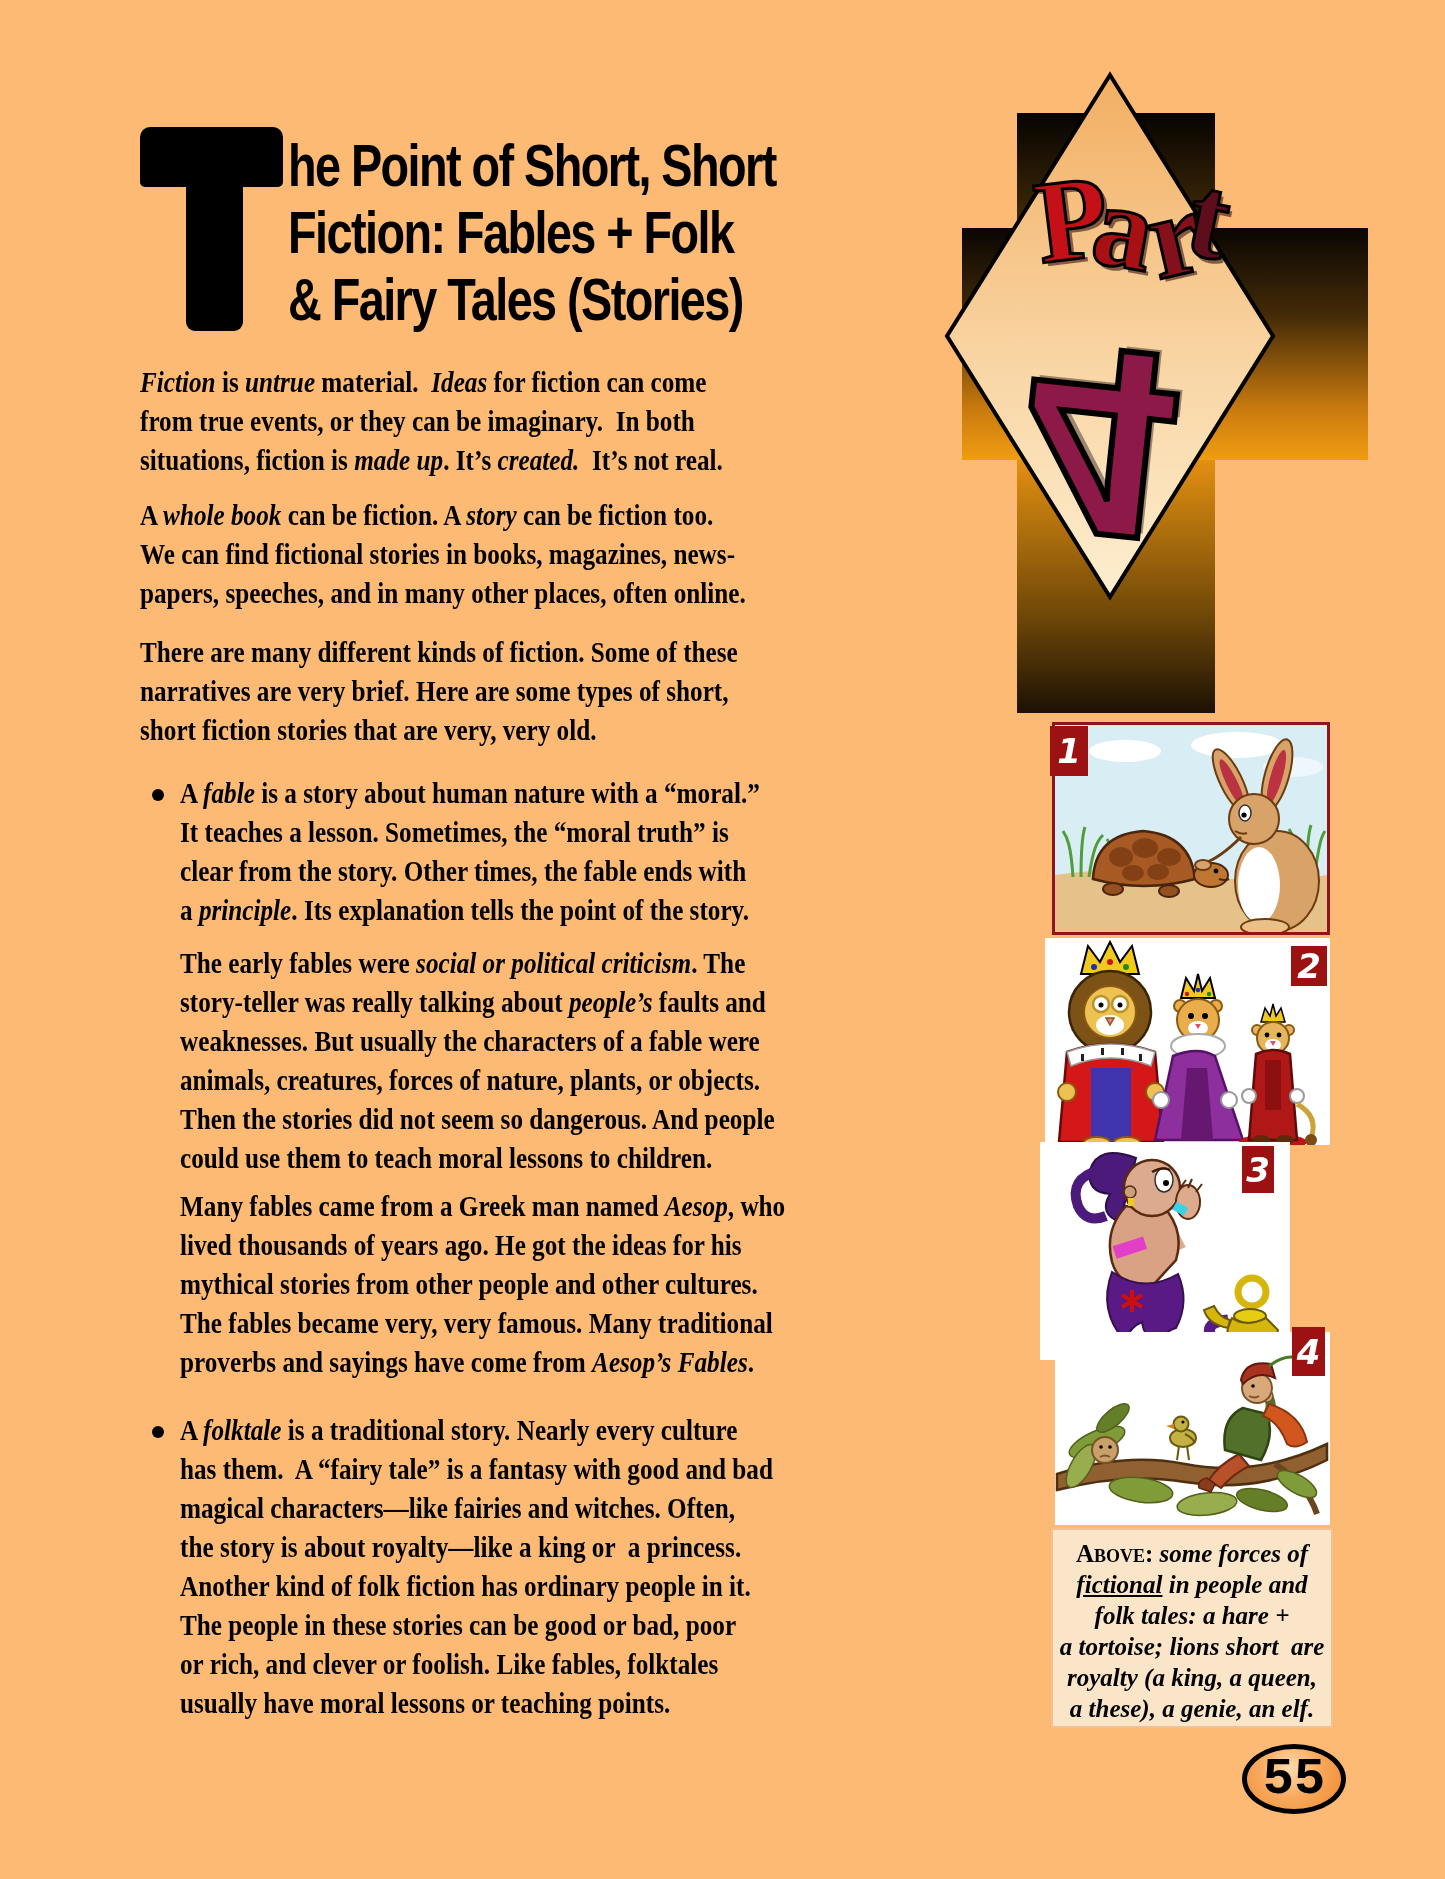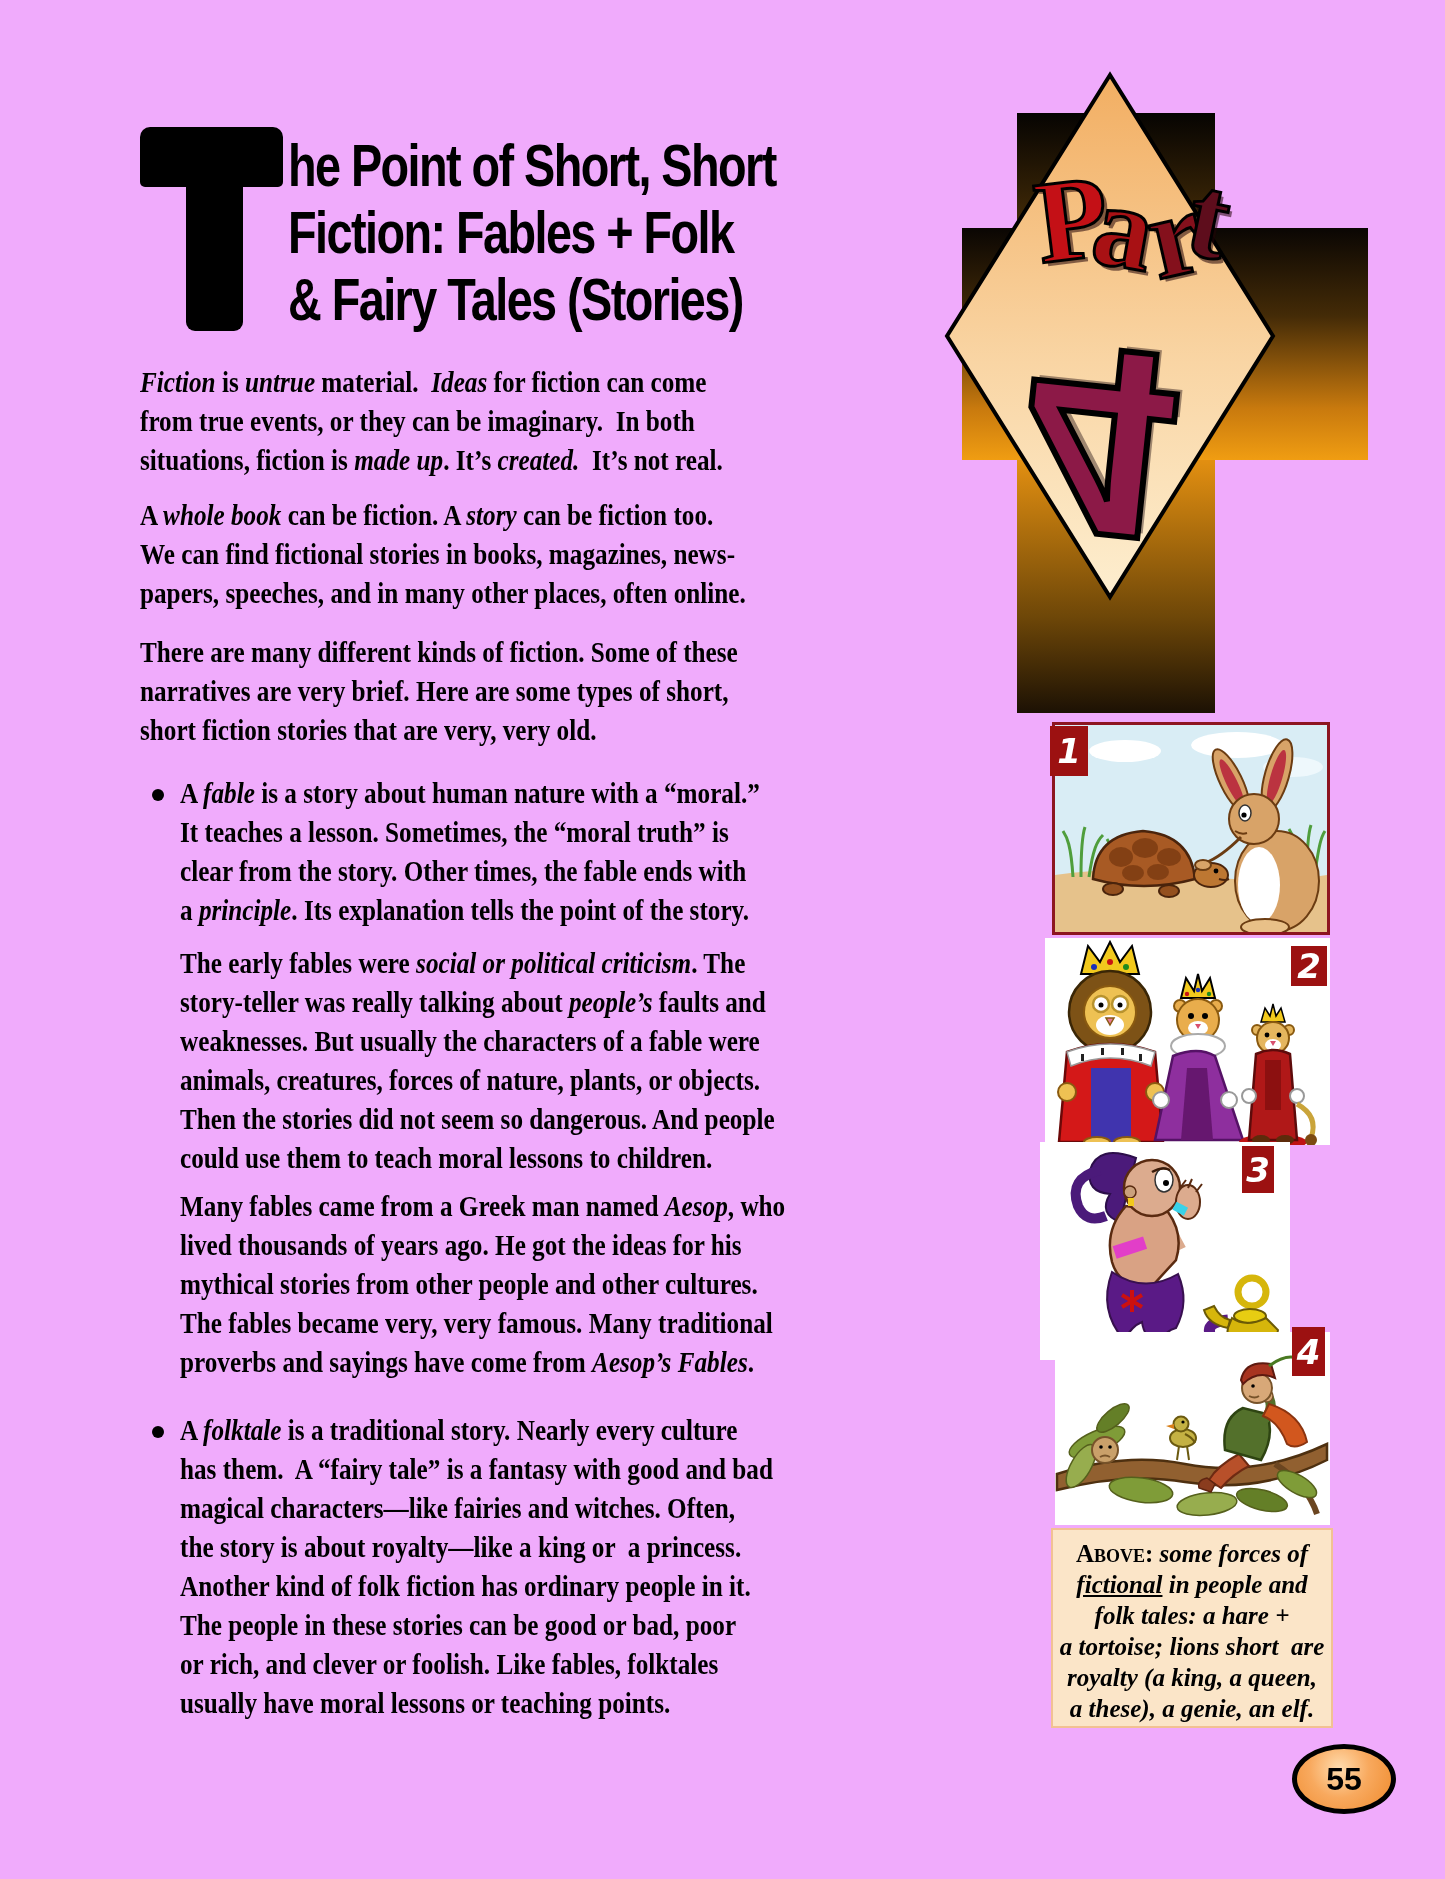--- a/index.html
+++ b/index.html
@@ -1,16 +1,16 @@
 <!DOCTYPE html>
 <html><head>
 <meta charset="utf-8">
 <style>
   html,body{margin:0;padding:0;background:#ffffff;}
-  .page{position:relative;width:1445px;height:1879px;background:#f0abfc;overflow:hidden;
+  .page{position:relative;width:1445px;height:1879px;background:#fdba74;overflow:hidden;
         font-family:"Liberation Serif",serif;color:#000;}
 
   
   .tbar{position:absolute;left:140px;top:127px;width:143px;height:60px;background:#000;border-radius:10px 10px 5px 5px;}
   .tstem{position:absolute;left:186px;top:170px;width:57px;height:161px;background:#000;border-radius:0 0 9px 9px;}
   .visually-hidden{position:absolute;width:1px;height:1px;overflow:hidden;clip:rect(0 0 0 0);}
 
   
   .title-line{position:absolute;left:288px;font-family:"Liberation Sans",sans-serif;font-weight:bold;
     font-size:60px;line-height:64px;letter-spacing:-2px;white-space:nowrap;
@@ -64,24 +64,24 @@
   .caption .tline{white-space:pre;}
 
   
   .footer-bar{position:absolute;left:85px;top:1743px;width:1143px;height:67px;box-sizing:border-box;
     border-top:8px solid #000;
     background:linear-gradient(to top right,#ffffff 0%,#fbc astounding 0%,#fbc58e 35%,#f49a45 75%,#ee8a31 100%);
     background:linear-gradient(to top right,#ffffff 0%,#fbc58e 35%,#f49a45 75%,#ee8a31 100%);}
   .footer-title{position:absolute;left:20px;top:6px;font-family:"Liberation Sans",sans-serif;font-weight:bold;
     font-style:italic;font-size:37px;letter-spacing:-1px;white-space:nowrap;color:#000;
     transform:scaleX(0.68);transform-origin:left top;text-shadow:3px 3px 0 #9a9a9a;}
-  .page-oval{position:absolute;left:1292px;top:1744px;width:104px;height:70px;border:5px solid #000;
+  .page-oval{position:absolute;left:1242px;top:1744px;width:104px;height:70px;border:5px solid #000;
     border-radius:50%;box-sizing:border-box;display:flex;align-items:center;justify-content:center;
     background:radial-gradient(circle at 45% 32%,#ffdcae 0%,#f8a95e 45%,#ef8a2c 100%);
-    font-family:Liberation Sans, sans-serif;font-weight:bold;font-size:32px;}
+    font-family:Liberation Mono, monospace;font-weight:bold;font-size:52px;}
 </style>
 </head>
 <body>
 
 <div class="page">
 
   <div>
     <div class="tbar"></div>
     <div class="tstem"></div>
     <span class="visually-hidden">T</span>

